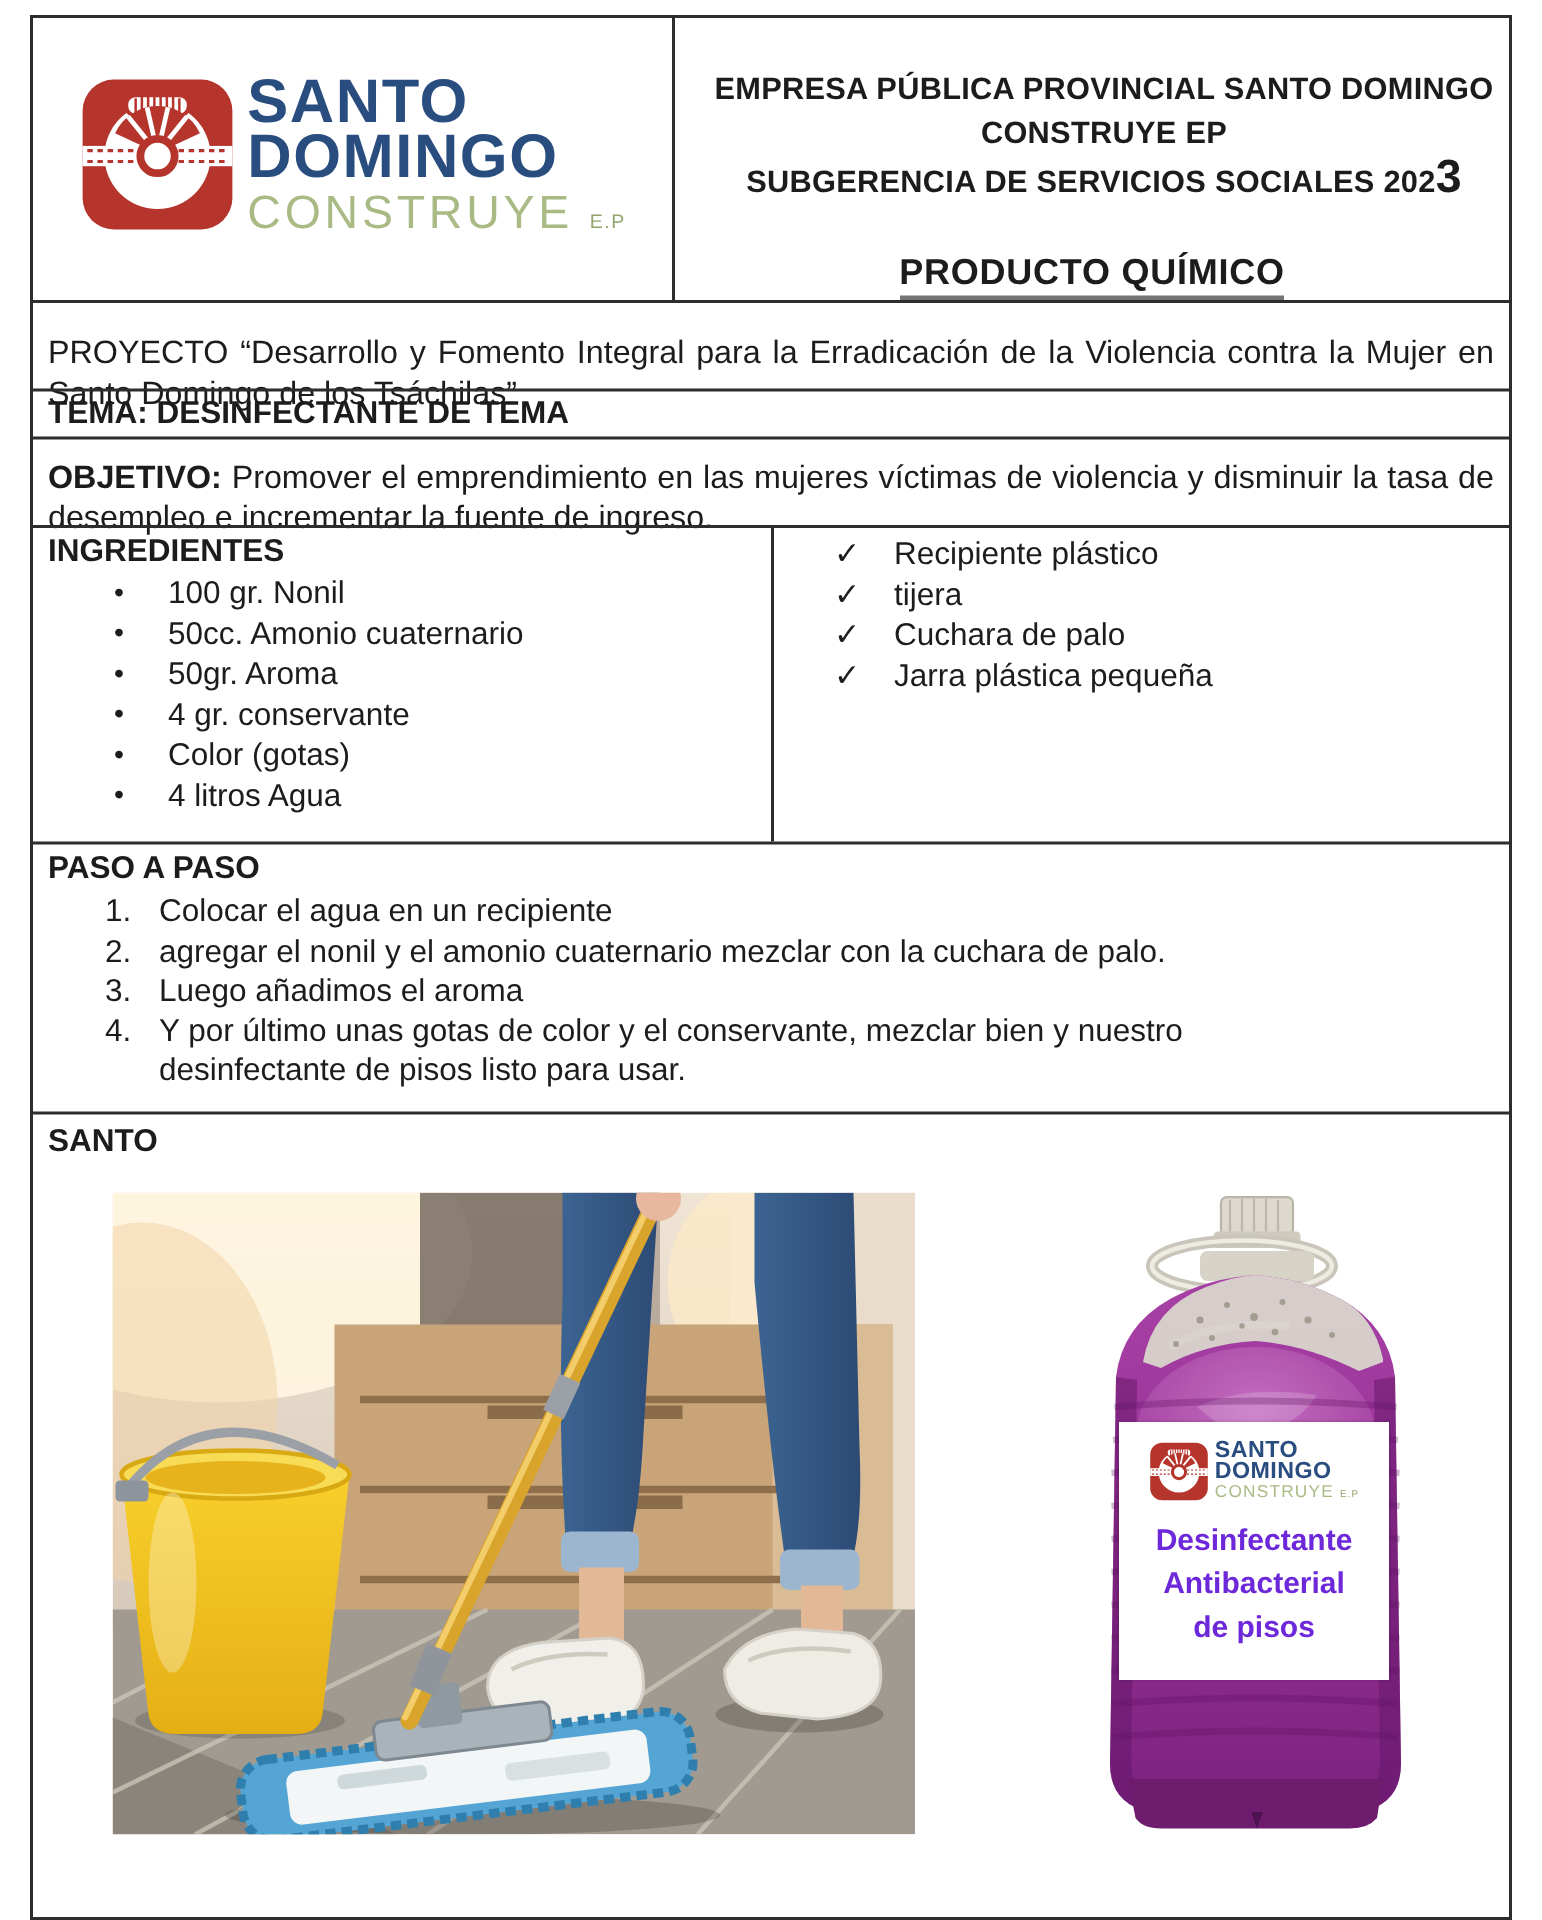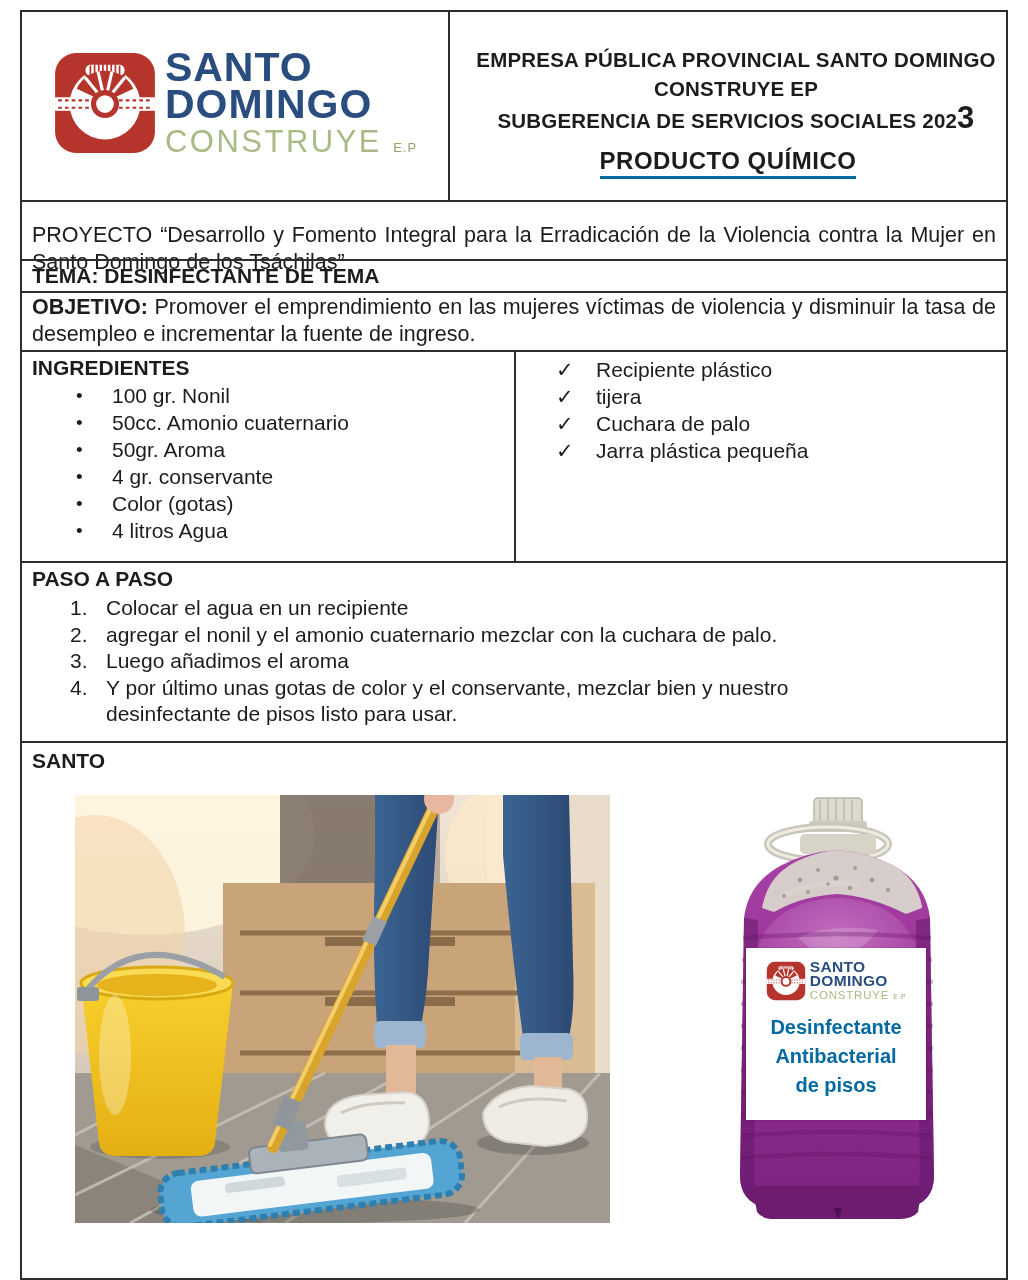--- a/index.html
+++ b/index.html
@@ -19,27 +19,27 @@
   .logo-lockup { display: flex; align-items: center; gap: 8px; margin-top: -6px; }
   .logo-lockup svg.sd-icon { width: 104px; height: 104px; flex: 0 0 auto; }
   .logo-words { line-height: 1; }
   .lw-blue { font-weight: bold; font-size: 41px; letter-spacing: 1px; color: #2a4d80; line-height: 0.9; }
   .lw-green { font-size: 31px; letter-spacing: 2.5px; color: #a9ba85; margin-top: 3px; }
   .lw-ep { font-size: 13px; letter-spacing: 1px; color: #93a46e; }
 
   .cell-head { flex: 1; text-align: center; padding-top: 33px; }
   .h-line { font-weight: bold; font-size: 20.5px; line-height: 29px; letter-spacing: 0.2px; margin-left: 16px; }
   .h-big { font-size: 31px; font-weight: bold; }
-  .doc-title { display: inline-block; margin-top: 12px; font-weight: bold; font-size: 24px;
-    letter-spacing: 0.5px; border-bottom: 3px solid #0369a1; padding-bottom: 1px; }
+  .doc-title { display: inline-block; margin-top: 32px; font-weight: bold; font-size: 24px;
+    letter-spacing: 0.5px; border-bottom: 3px solid #737373; padding-bottom: 1px; }
 
   
   .r-proyecto { height: 59px; padding: 20px 10px 0 10px; font-size: 21.5px; line-height: 27px; text-align: justify; }
   .r-tema { height: 32px; padding: 3px 10px 0 10px; font-size: 21px; font-weight: bold; }
-  .r-objetivo { height: 59px; padding: 1px 10px 0 10px; font-size: 21.5px; line-height: 27px; text-align: justify; }
+  .r-objetivo { height: 59px; padding: 12px 10px 0 10px; font-size: 21.5px; line-height: 27px; text-align: justify; }
   .lbl-bold { font-weight: bold; }
 
   
   .r-listas { height: 211px; display: flex; }
   .cell-ingr { width: 494px; border-right: 2px solid #2d2d2d; padding: 4px 0 0 10px; }
   .cell-impl { flex: 1; padding: 4px 0 0 10px; }
   .list-title { font-weight: bold; font-size: 21px; margin-bottom: 2px; }
   .plist { list-style: none; }
   .plist li { display: flex; font-size: 21px; line-height: 27px; }
   .b-dot { width: 36px; padding-left: 44px; box-sizing: content-box; flex: 0 0 auto; font-size: 19px; }
@@ -62,21 +62,21 @@
   .photo svg { display: block; width: 100%; height: 100%; }
 
   .bottle-label { position: absolute; left: 36px; top: 160px; width: 180px; height: 172px;
     background: #fff; box-shadow: 0 0 2px rgba(0,0,0,0.25); text-align: center; padding-top: 12px; }
   .mini-lockup { display: flex; align-items: center; justify-content: center; gap: 4px; }
   .mini-lockup svg.sd-icon { width: 40px; height: 40px; }
   .ml-words { text-align: left; line-height: 1; }
   .ml-blue { font-weight: bold; font-size: 15.5px; color: #2a4d80; line-height: 0.92; letter-spacing: 0.3px; }
   .ml-green { font-size: 11.5px; color: #a9ba85; letter-spacing: 0.8px; margin-top: 1px; }
   .ml-ep { font-size: 6.5px; color: #93a46e; }
-  .bl-text { margin-top: 12px; font-weight: bold; font-size: 20px; line-height: 29px; color: #0369a1; }
+  .bl-text { margin-top: 12px; font-weight: bold; font-size: 20px; line-height: 29px; color: #6d28d9; }
 </style>
 </head>
 <body>
 
 <div class="page">
   <div class="tbl">
 
     <div class="row r-header">
       <div class="cell-logo">
         <div class="logo-lockup">

